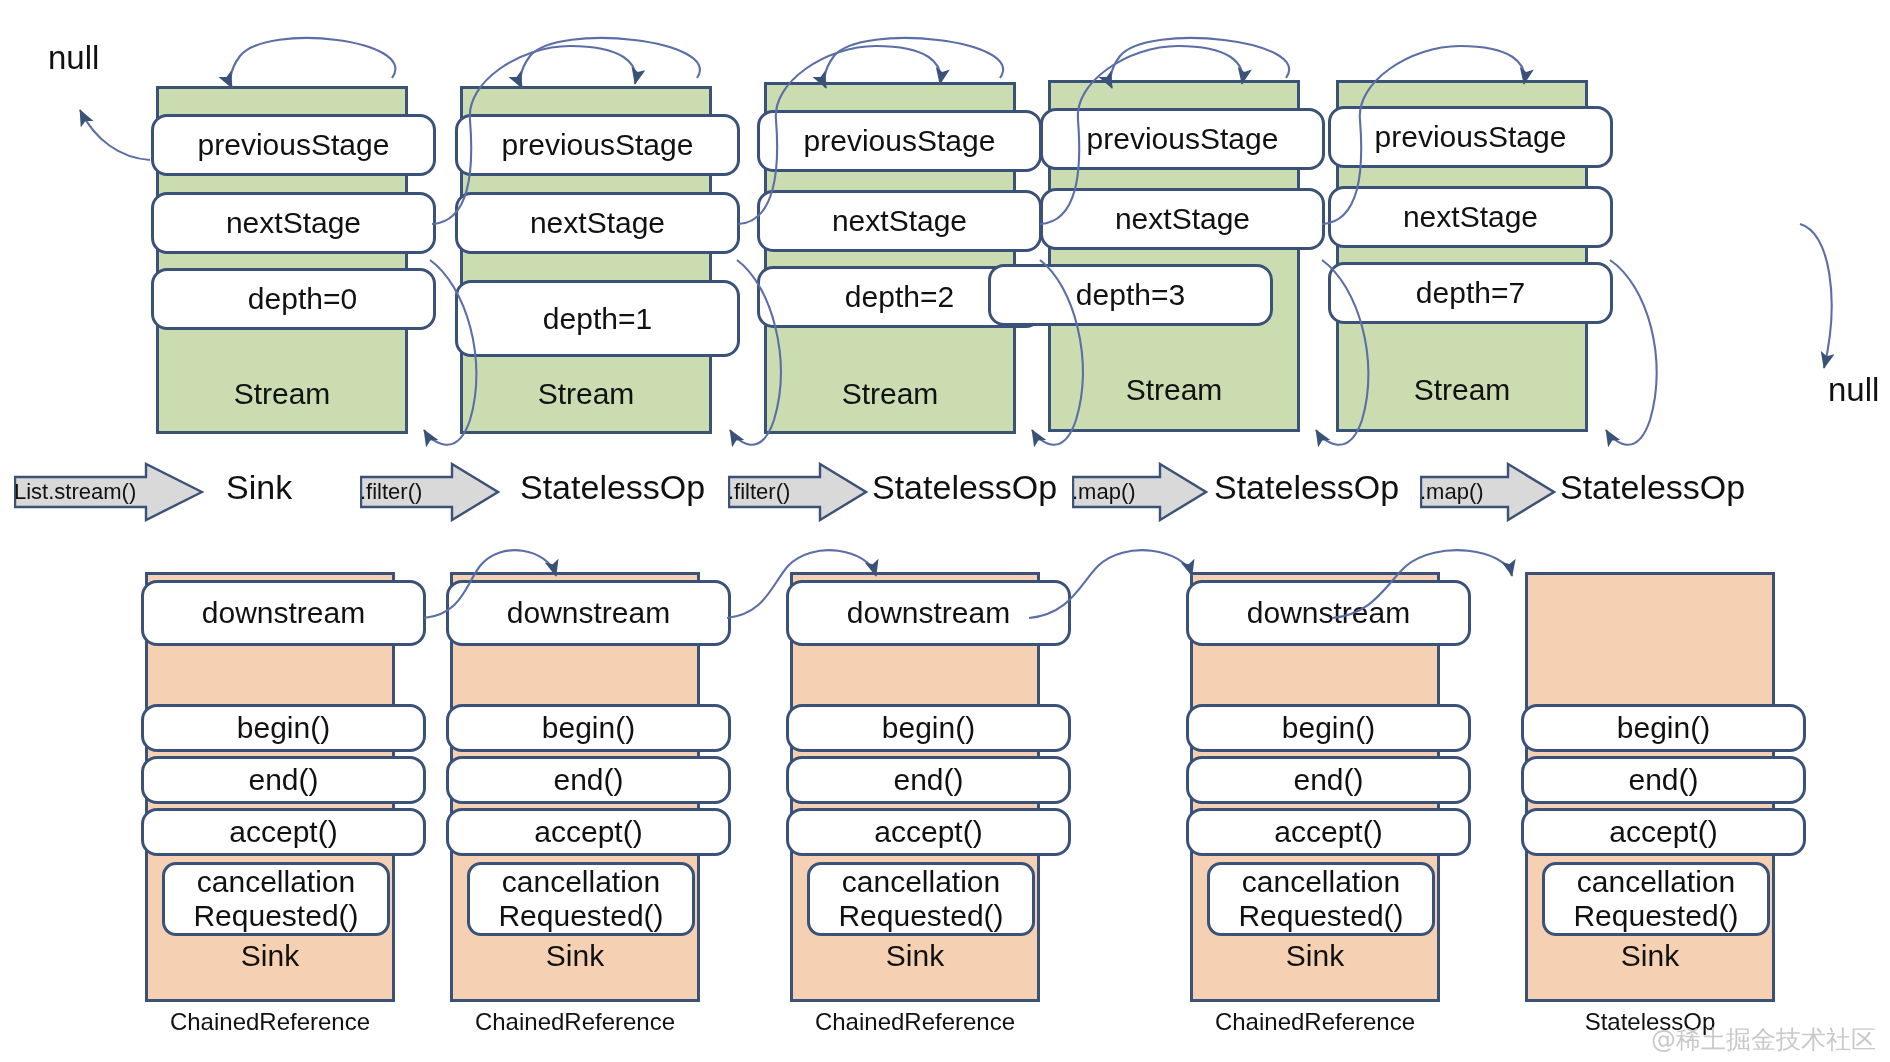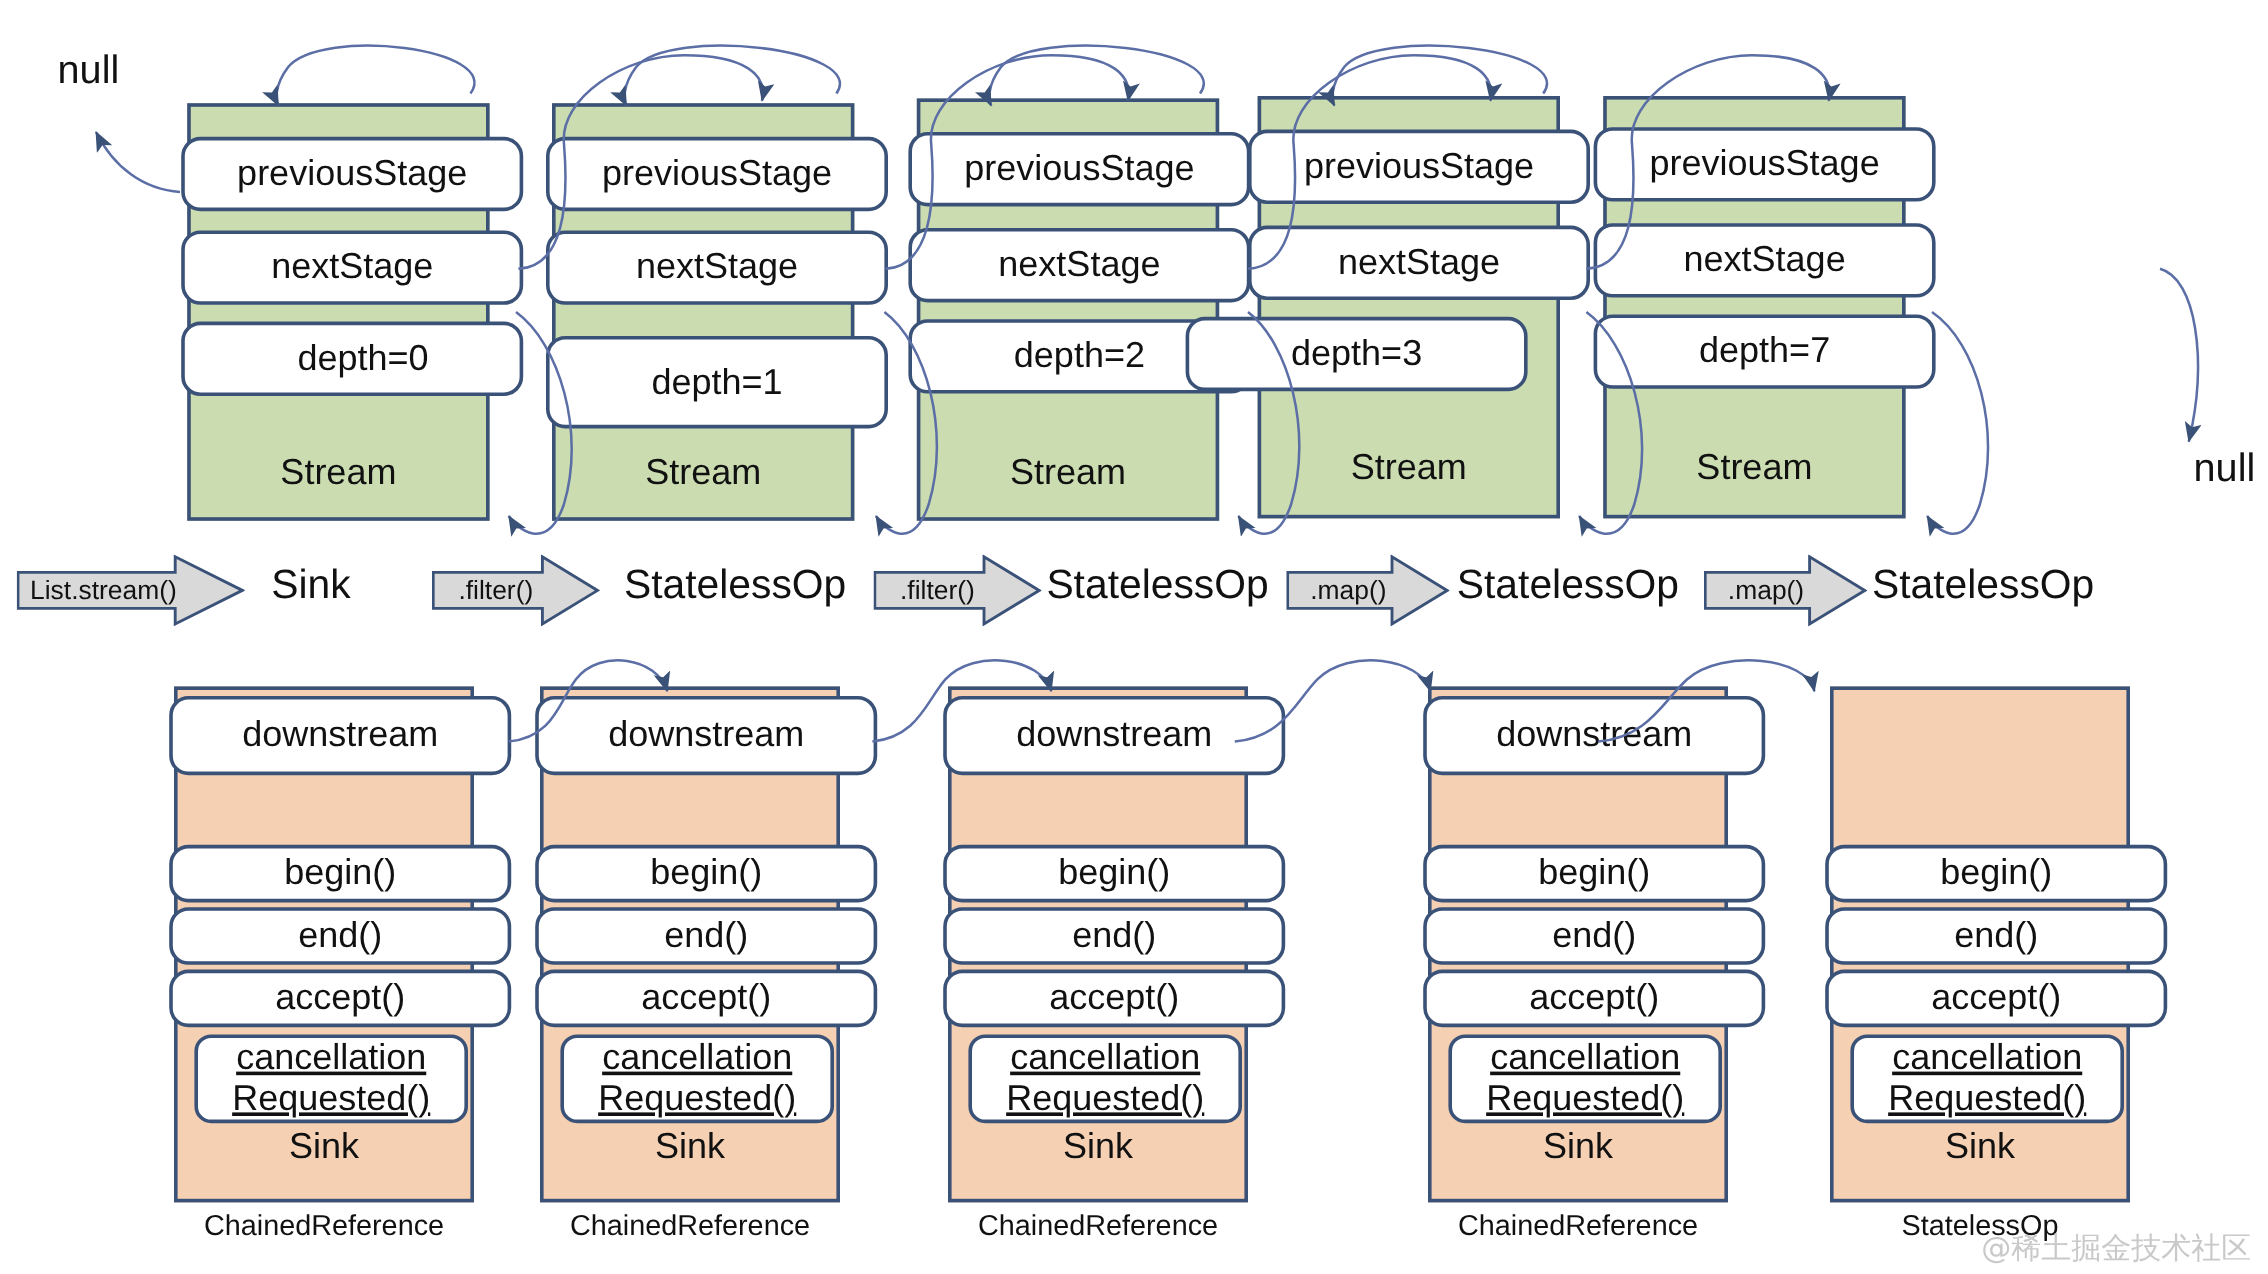--- a/index.html
+++ b/index.html
@@ -58,21 +58,20 @@
     color:#111;
     z-index:4;
     white-space:nowrap;
   }
   .field.two-line{
     flex-direction:column;
     white-space:normal;
     text-align:center;
     line-height:1.12;
     border-radius:14px;
-    text-decoration:underline;
   }
 
   
   .sink-card{
     position:absolute;
     background:#f5d0b3;
     border:3px solid #3b5278;
     box-sizing:border-box;
     z-index:2;
   }
@@ -109,21 +108,20 @@
     position:absolute;
     z-index:6;
   }
   .op-arrow svg{display:block;}
   .op-arrow .op-text{
     position:absolute;
     left:0;
     top:50%;
     transform:translateY(-50%);
     width:76%;
-    text-align:center;
     font-size:22px;
     color:#111;
     white-space:nowrap;
     pointer-events:none;
   }
   .stage-name{
     position:absolute;
     font-size:34px;
     line-height:38px;
     color:#111;

